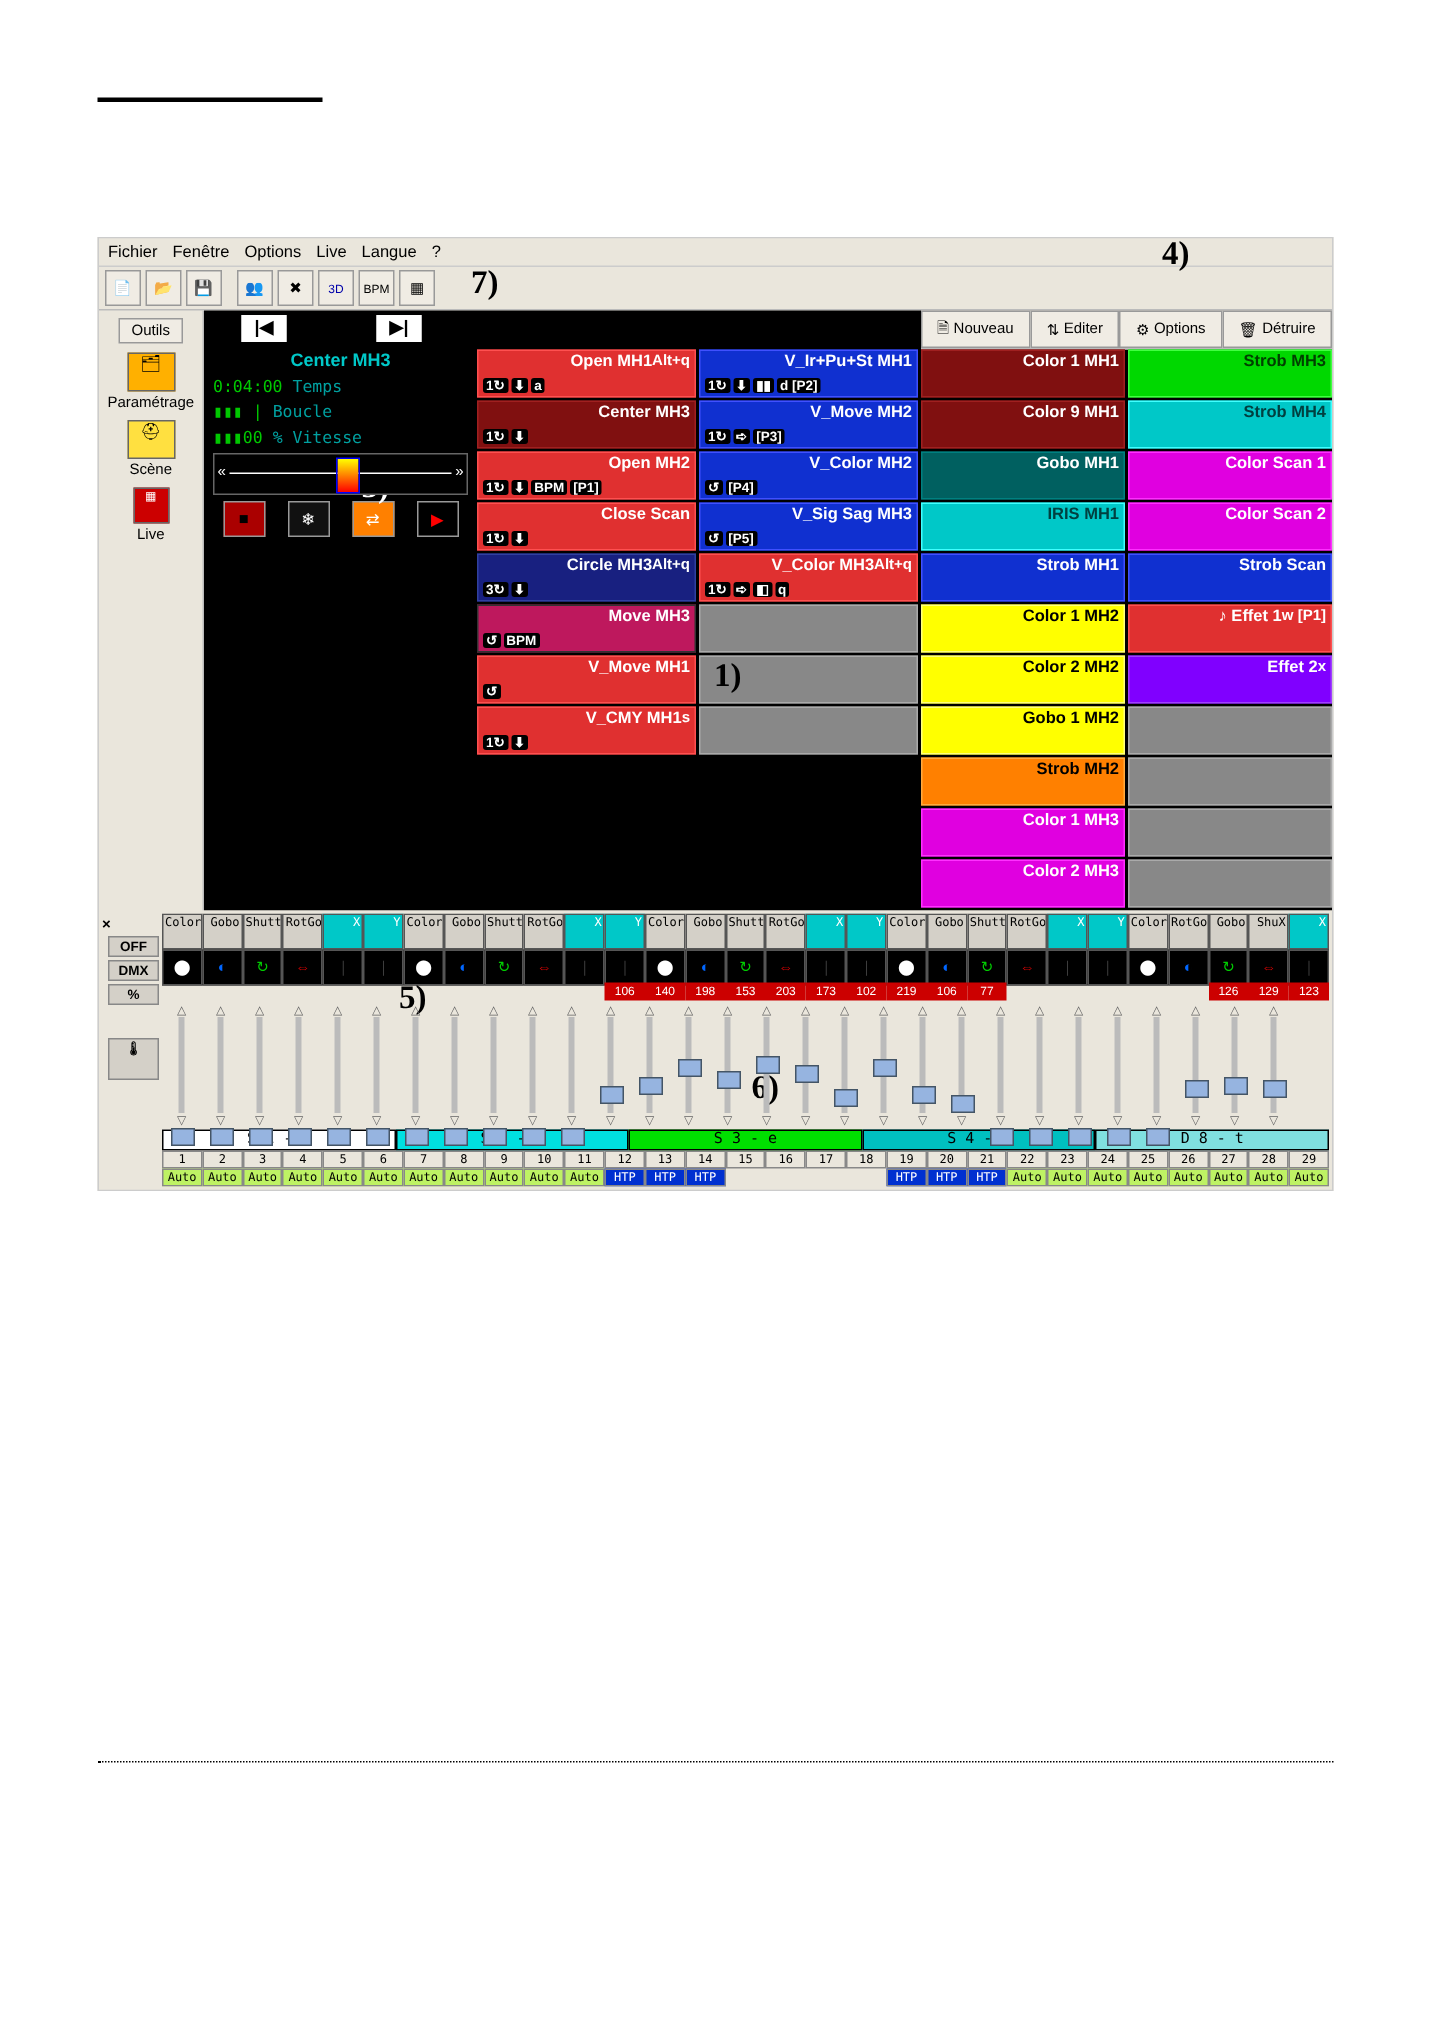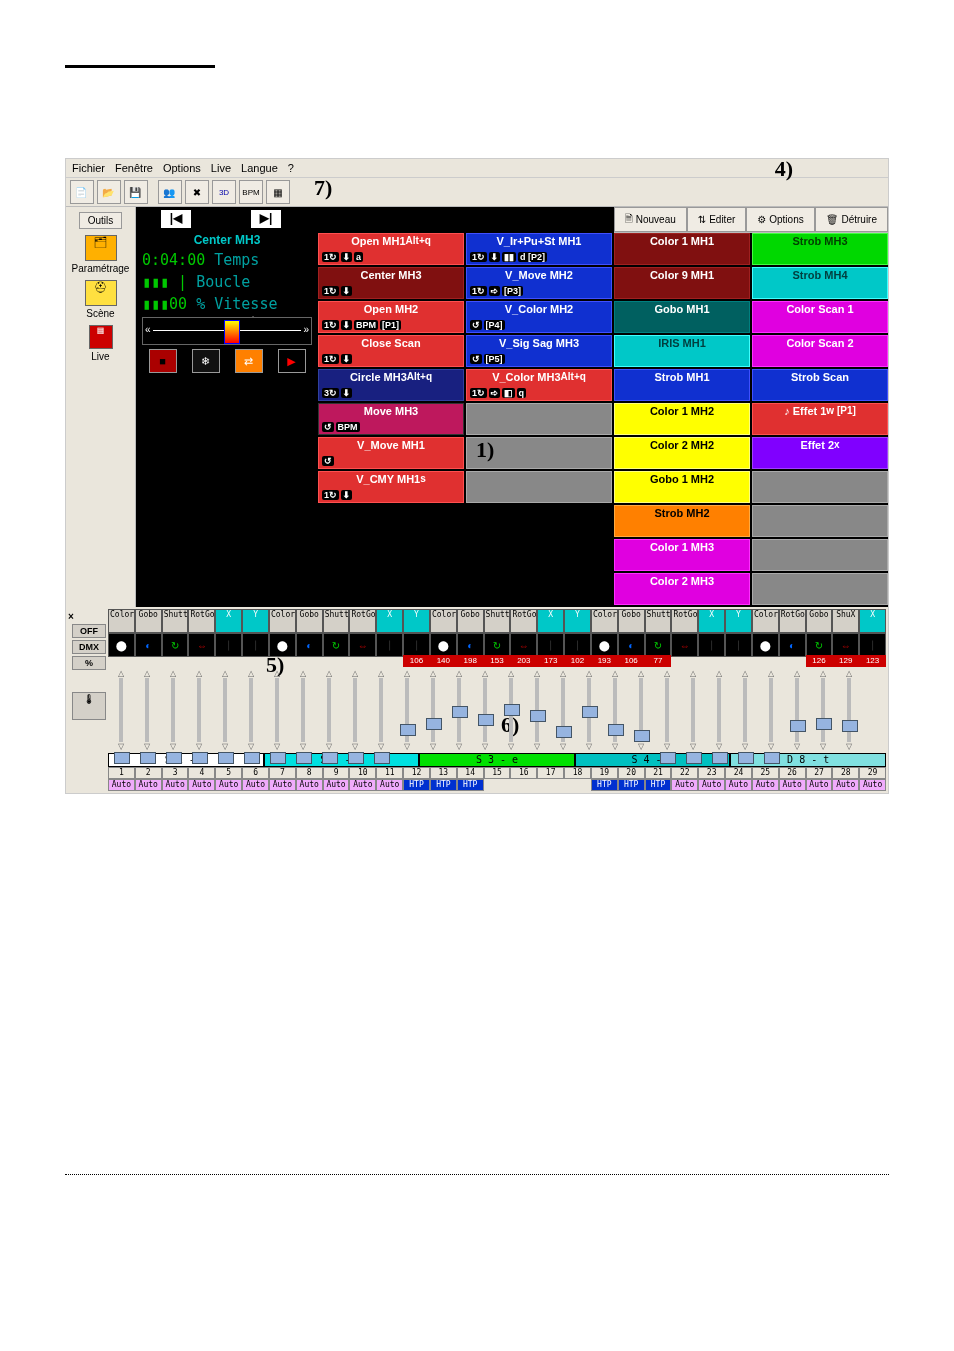--- a/index.html
+++ b/index.html
@@ -109,21 +109,21 @@
     text-align: center;
     font-size: 12px;
     border: 1px solid #fff;
   }
   .info-panel {
     width: 170px;
     padding: 2px 6px 6px 6px;
     float: left;
   }
   .info-title { color:#00c8c8; font-weight:bold; text-align:center; font-size:12px;}
-  .info-line { color:#00c800; font-size:15px; margin:4px 0; font-family: monospace;}
+  .info-line { color:#00c800; font-size:11px; margin:4px 0; font-family: monospace;}
   .slider-track {
     position: relative;
     height: 26px;
     background: #000;
     border: 1px solid #666;
     margin: 4px 0;
   }
   .slider-track::before {
     content:"";
     position:absolute;
@@ -171,21 +171,21 @@
     color: #fff;
     padding: 1px 3px;
     display: flex;
     flex-direction: column;
     justify-content: space-between;
     border: 1px solid;
     overflow: hidden;
   }
   .scene-cell .top {
     display: flex;
-    justify-content: center;
+    justify-content: flex-end;
   }
   .scene-cell .bot {
     display: flex;
     gap: 2px;
     align-items: center;
     font-size: 9px;
     height: 12px;
   }
   .badge {
     background: #000;
@@ -261,21 +261,21 @@
   }
   .ch-headers {
     display:flex;
     height:24px;
   }
   .ch-h {
     width:26px;
     border:1px solid #555;
     font-size:8px;
     font-family:monospace;
-    text-align:center;
+    text-align:right;
     padding:0 1px;
     background:#d4d0c8;
     line-height:9px;
     overflow:hidden;
   }
   .ch-h.y { background:#00c8c8; color:#fff;}
   .ch-icons {
     display:flex;
     height:22px;
   }
@@ -350,21 +350,21 @@
     display:flex;
     height:12px;
   }
   .num, .ltp {
     width:26.7px;
     text-align:center;
     font-size:8px;
     font-family:monospace;
     border:1px solid #888;
   }
-  .ltp.auto { background:#f0abfc; color:#000;}
+  .ltp.auto { background:#bef264; color:#000;}
   .ltp.htp { background:#0030d0; color:#fff;}
   .ltp.ltpv { background:#d00000; color:#fff;margin-top:28px;}
 
   .ann4 { position:absolute; top:-22px; right:95px; }
   .ann1 { position:absolute; left:340px; top:230px; z-index:10;}
   .ann2 { position:absolute; right:32px; top:230px; }
   .ann3 { position:absolute; left:105px; top:80px; color:#fff;}
   .ann5 { position:absolute; left:200px; top:45px;}
   .ann6 { position:absolute; left:435px; top:105px;}
   .ann7 { position:absolute; left:248px; top:-3px;}
@@ -852,21 +852,21 @@
             <div class="ch-v"></div>
             <div class="ch-v"></div>
             <div class="ch-v"></div>
             <div class="ch-v on">106</div>
             <div class="ch-v on">140</div>
             <div class="ch-v on">198</div>
             <div class="ch-v on">153</div>
             <div class="ch-v on">203</div>
             <div class="ch-v on">173</div>
             <div class="ch-v on">102</div>
-            <div class="ch-v on">193</div>
+            <div class="ch-v on">219</div>
             <div class="ch-v on">106</div>
             <div class="ch-v on">77</div>
             <div class="ch-v"></div>
             <div class="ch-v"></div>
             <div class="ch-v"></div>
             <div class="ch-v"></div>
             <div class="ch-v"></div>
             <div class="ch-v on">126</div>
             <div class="ch-v on">129</div>
             <div class="ch-v on">123</div>

